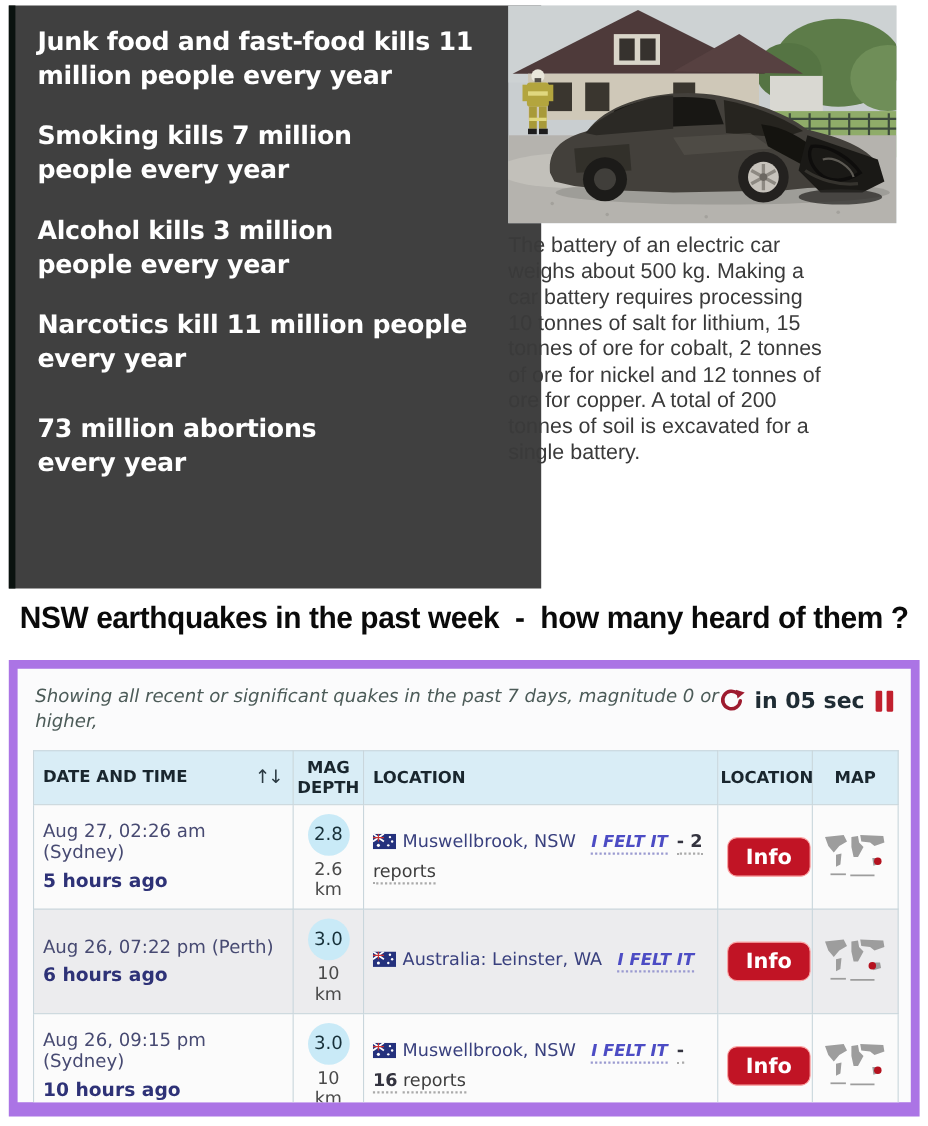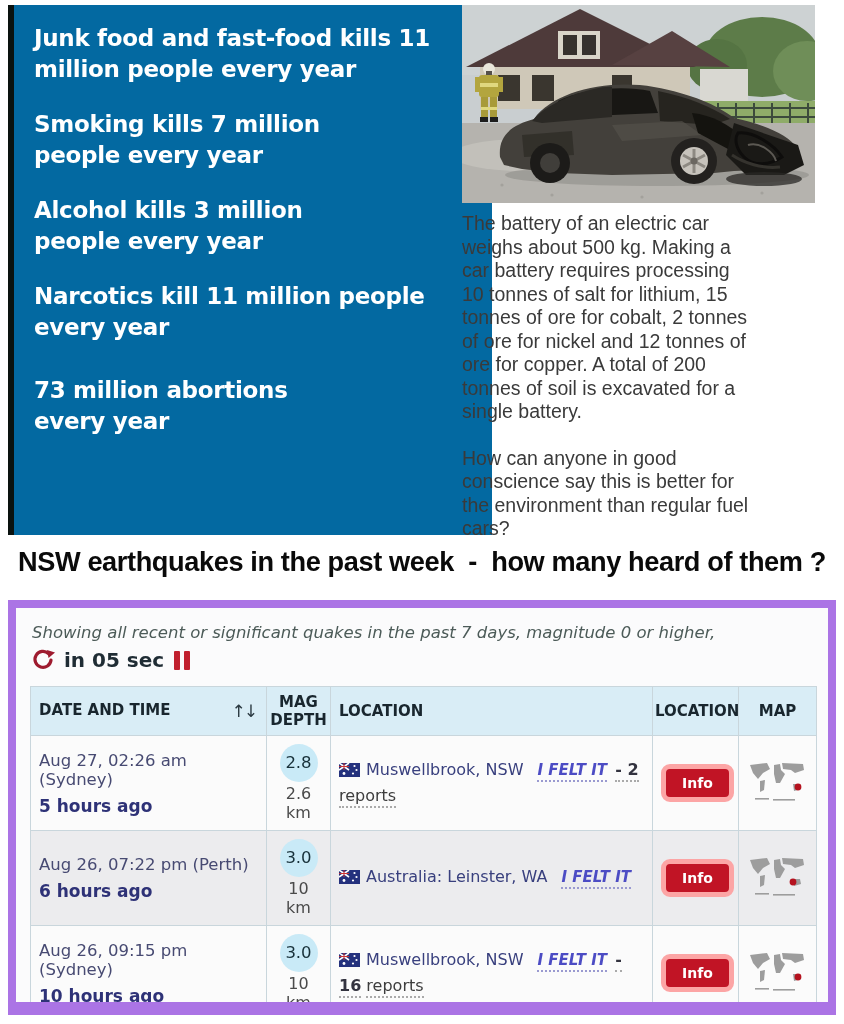--- a/index.html
+++ b/index.html
@@ -1,20 +1,20 @@
 <!DOCTYPE html>
 <html><head>
 <meta charset="utf-8">
 <style>
   html,body{margin:0;padding:0;background:#ffffff;}
   .canvas{position:relative;width:844px;height:1024px;background:#ffffff;overflow:hidden;
           font-family:"Liberation Sans", sans-serif;}
 
   
-  .meme{position:absolute;left:8px;top:5px;width:484px;height:530px;background:#0369a1;
+  .meme{position:absolute;left:8px;top:5px;width:484px;height:530px;background:#404040;
         box-sizing:border-box;padding:18px 10px 0 20px;border-left:6px solid #0a120f;}
   .meme p{margin:0 0 24px 0;color:#ffffff;font-weight:bold;font-size:23px;line-height:31px;
           white-space:pre-line;font-family:"DejaVu Sans", sans-serif;letter-spacing:-0.3px;}
   .meme p:last-child{margin-top:32px;}
 
   
   .photo{position:absolute;left:462px;top:5px;width:353px;height:198px;overflow:hidden;background:#c9ced0;}
 
   
   .ev-text{position:absolute;left:462px;top:212px;width:380px;color:#3a3a3a;}
@@ -24,21 +24,21 @@
   
   .headline{position:absolute;left:0;top:546px;width:844px;text-align:center;margin:0;
             color:#0a0a0a;font-size:28px;font-weight:bold;letter-spacing:-0.4px;
             white-space:pre-wrap;transform:scaleX(0.97);
             font-family:"Liberation Sans", sans-serif;}
 
   
   .widget{position:absolute;left:8px;top:600px;width:828px;height:415px;box-sizing:border-box;
           border:8px solid #ab74e5;border-bottom-width:13px;background:#fbfbfc;overflow:hidden;}
   .summary-row{display:flex;justify-content:space-between;align-items:flex-start;
-               padding:13px 14px 8px 16px;flex-direction:column;}
+               padding:13px 14px 8px 16px;}
   .summary{font-style:italic;color:#4c5b58;font-size:16.5px;line-height:1.42;
            font-family:"DejaVu Sans", sans-serif;}
   .refresh{display:flex;align-items:center;gap:8px;margin-top:4px;white-space:nowrap;}
   .refresh .r-icon{width:24px;height:24px;display:inline-block;cursor:pointer;}
   .countdown{font-weight:bold;color:#1f2c34;font-size:20px;font-family:"DejaVu Sans", sans-serif;}
   .pause{display:inline-flex;gap:4px;cursor:pointer;padding:2px;}
   .pause i{display:block;width:6px;height:19px;background:#c1202e;border-radius:1px;}
 
   
   table.qt{border-collapse:collapse;margin:6px 12px 0 14px;width:786px;table-layout:fixed;
@@ -61,22 +61,22 @@
              color:#173039;font-size:16.5px;margin:0 auto;}
   .depth{color:#4a4a4a;font-size:16px;margin-top:2px;}
   .loccell{font-size:16px;color:#39407e;line-height:1.55;}
   .flag{display:inline-block;vertical-align:-2px;margin-right:6px;}
   .felt{font-style:italic;font-weight:bold;color:#4c4cc4;font-size:15px;margin-left:14px;
         border-bottom:2px dotted #9a9ad0;padding-bottom:1px;cursor:pointer;white-space:nowrap;}
   .rcount{color:#33333f;font-weight:bold;font-size:16px;border-bottom:2px dotted #aaa;
           padding-bottom:1px;margin-left:3px;cursor:pointer;}
   .rword{color:#3d3d3d;font-size:16px;border-bottom:2px dotted #aaa;padding-bottom:1px;cursor:pointer;}
   .detcell{text-align:center;}
-  .info-btn{display:inline-block;background:#c11425;color:#ffffff;font-weight:bold;font-size:14px;
-            padding:6px 16px;border-radius:9px;border:5px solid #fca5a5;cursor:pointer;
+  .info-btn{display:inline-block;background:#c11425;color:#ffffff;font-weight:bold;font-size:19px;
+            padding:6px 16px;border-radius:9px;border:1px solid #fca5a5;cursor:pointer;
             font-family:"DejaVu Sans", sans-serif;}
   .mapcell{text-align:center;}
   .mapthumb{cursor:pointer;}
 </style>
 </head>
 <body>
 
 <div class="canvas">
 
   <section class="meme">
@@ -181,24 +181,20 @@
   <div class="ev-text">
     <p>The battery of an electric car
 weighs about 500 kg. Making a
 car battery requires processing
 10 tonnes of salt for lithium, 15
 tonnes of ore for cobalt, 2 tonnes
 of ore for nickel and 12 tonnes of
 ore for copper. A total of 200
 tonnes of soil is excavated for a
 single battery.</p>
-    <p>How can anyone in good
-conscience say this is better for
-the environment than regular fuel
-cars?</p>
   </div>
 
   <h1 class="headline">NSW earthquakes in the past week  -  how many heard of them ?</h1>
 
   <div class="widget">
     <div class="summary-row">
       <div class="summary">
         <div>Showing all recent or significant quakes in the past 7 days, magnitude 0 or higher,</div>
       </div>
       <div class="refresh">

